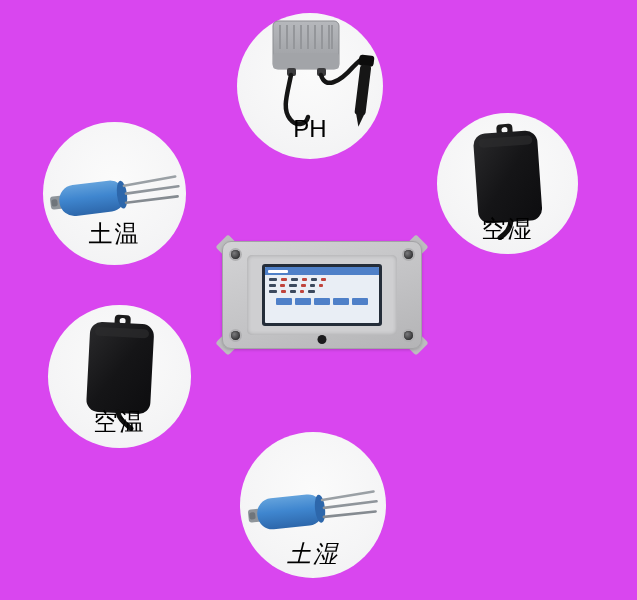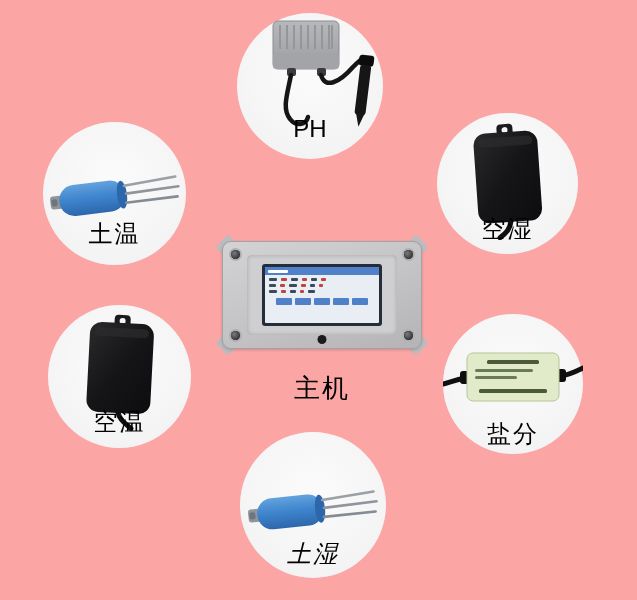--- a/index.html
+++ b/index.html
@@ -1,17 +1,17 @@
 <!DOCTYPE html>
 <html><head>
 <meta charset="utf-8">
 <style>
   * { margin:0; padding:0; box-sizing:border-box; }
   html,body { background:#ffffff; font-family:"Liberation Sans", sans-serif; }
-  .stage { position:relative; width:637px; height:600px; background:#fca5a5; overflow:hidden; margin:0 auto; }
+  .stage { position:relative; width:637px; height:600px; background:#d946ef; overflow:hidden; margin:0 auto; }
 
   .bubble { position:absolute; border-radius:50%;
     background:radial-gradient(circle at 50% 40%, #fbfbfb 0%, #f5f5f6 60%, #f0f0f2 100%); }
   .art { position:absolute; }
   .label { position:absolute; left:0; right:0; text-align:center;
     font-size:24px; color:#000; letter-spacing:2px; font-weight:500; }
 
   
   .main-wrap { position:absolute; left:222px; top:241px; width:200px; }
   .device { position:relative; width:200px; height:108px; }
@@ -168,21 +168,20 @@
                   <i></i>
                   <i></i>
                   <i></i>
               </div>
             </div>
           </div>
         </div>
         <span class="buzzer"></span>
       </div>
     </div>
-    <div class="main-label">主机</div>
   </div>
 
   <div class="bubble" style="left:48px; top:305px; width:143px; height:143px;">
     <svg class="art" style="left:50%; top:6px; transform:translateX(-50%);" width="96" height="120" viewBox="0 0 96 120">
       <defs>
         <linearGradient id="g-blk2" x1="0" y1="0" x2="1" y2="1">
           <stop offset="0" stop-color="#2a2a2c"></stop>
             <stop offset="0.5" stop-color="#151517"></stop>
             <stop offset="1" stop-color="#0d0d0f"></stop>
         </linearGradient>
@@ -191,34 +190,20 @@
         <rect x="40" y="4" width="16" height="14" rx="4" fill="#1b1b1b"></rect>
         <circle cx="48" cy="10" r="3" fill="#f5f5f6"></circle>
         <rect x="16" y="12" width="64" height="90" rx="12" fill="url(#g-blk2)"></rect>
         <rect x="21" y="17" width="54" height="9" rx="4.5" fill="#2c2c2e" opacity="0.7"></rect>
         <path d="M48 101 C50 109 56 112 62 117" stroke="#101010" stroke-width="5" fill="none" stroke-linecap="round"></path>
       </g>
     </svg>
     <div class="label" style="top:101px;">空温</div>
   </div>
 
-  <div class="bubble" style="left:443px; top:314px; width:140px; height:140px;">
-    <svg class="art" style="left:50%; top:30px; transform:translateX(-50%);" width="140" height="66" viewBox="0 0 140 66">
-      <path d="M0 40 C8 38 12 36 22 34" stroke="#101010" stroke-width="5" fill="none" stroke-linecap="round"></path>
-      <path d="M118 32 C126 31 132 28 140 24" stroke="#101010" stroke-width="5" fill="none" stroke-linecap="round"></path>
-      <rect x="17" y="27" width="11" height="13" rx="3" fill="#0e0e0e"></rect>
-      <rect x="112" y="25" width="11" height="13" rx="3" fill="#0e0e0e"></rect>
-      <rect x="24" y="9" width="92" height="48" rx="6" fill="#e2ebc9" stroke="#b7c598"></rect>
-      <rect x="44" y="16" width="52" height="4" rx="1.5" fill="#4c5a3c"></rect>
-      <rect x="32" y="25" width="58" height="3" rx="1.5" fill="#6b7a58"></rect>
-      <rect x="32" y="32" width="42" height="3" rx="1.5" fill="#6b7a58"></rect>
-      <rect x="36" y="45" width="68" height="4" rx="1.5" fill="#4c5a3c"></rect>
-    </svg>
-    <div class="label" style="top:104px;">盐分</div>
-  </div>
 
   <div class="bubble" style="left:240px; top:432px; width:146px; height:146px;">
     <svg class="art" style="left:50%; top:46px; transform:translateX(-50%);" width="132" height="62" viewBox="0 0 132 62">
       <defs>
         <linearGradient id="g-blue2" x1="0" y1="0" x2="0" y2="1">
           <stop offset="0" stop-color="#63a2dc"></stop>
             <stop offset="0.45" stop-color="#3f86cf"></stop>
             <stop offset="1" stop-color="#2d67ab"></stop>
         </linearGradient>
       </defs>

